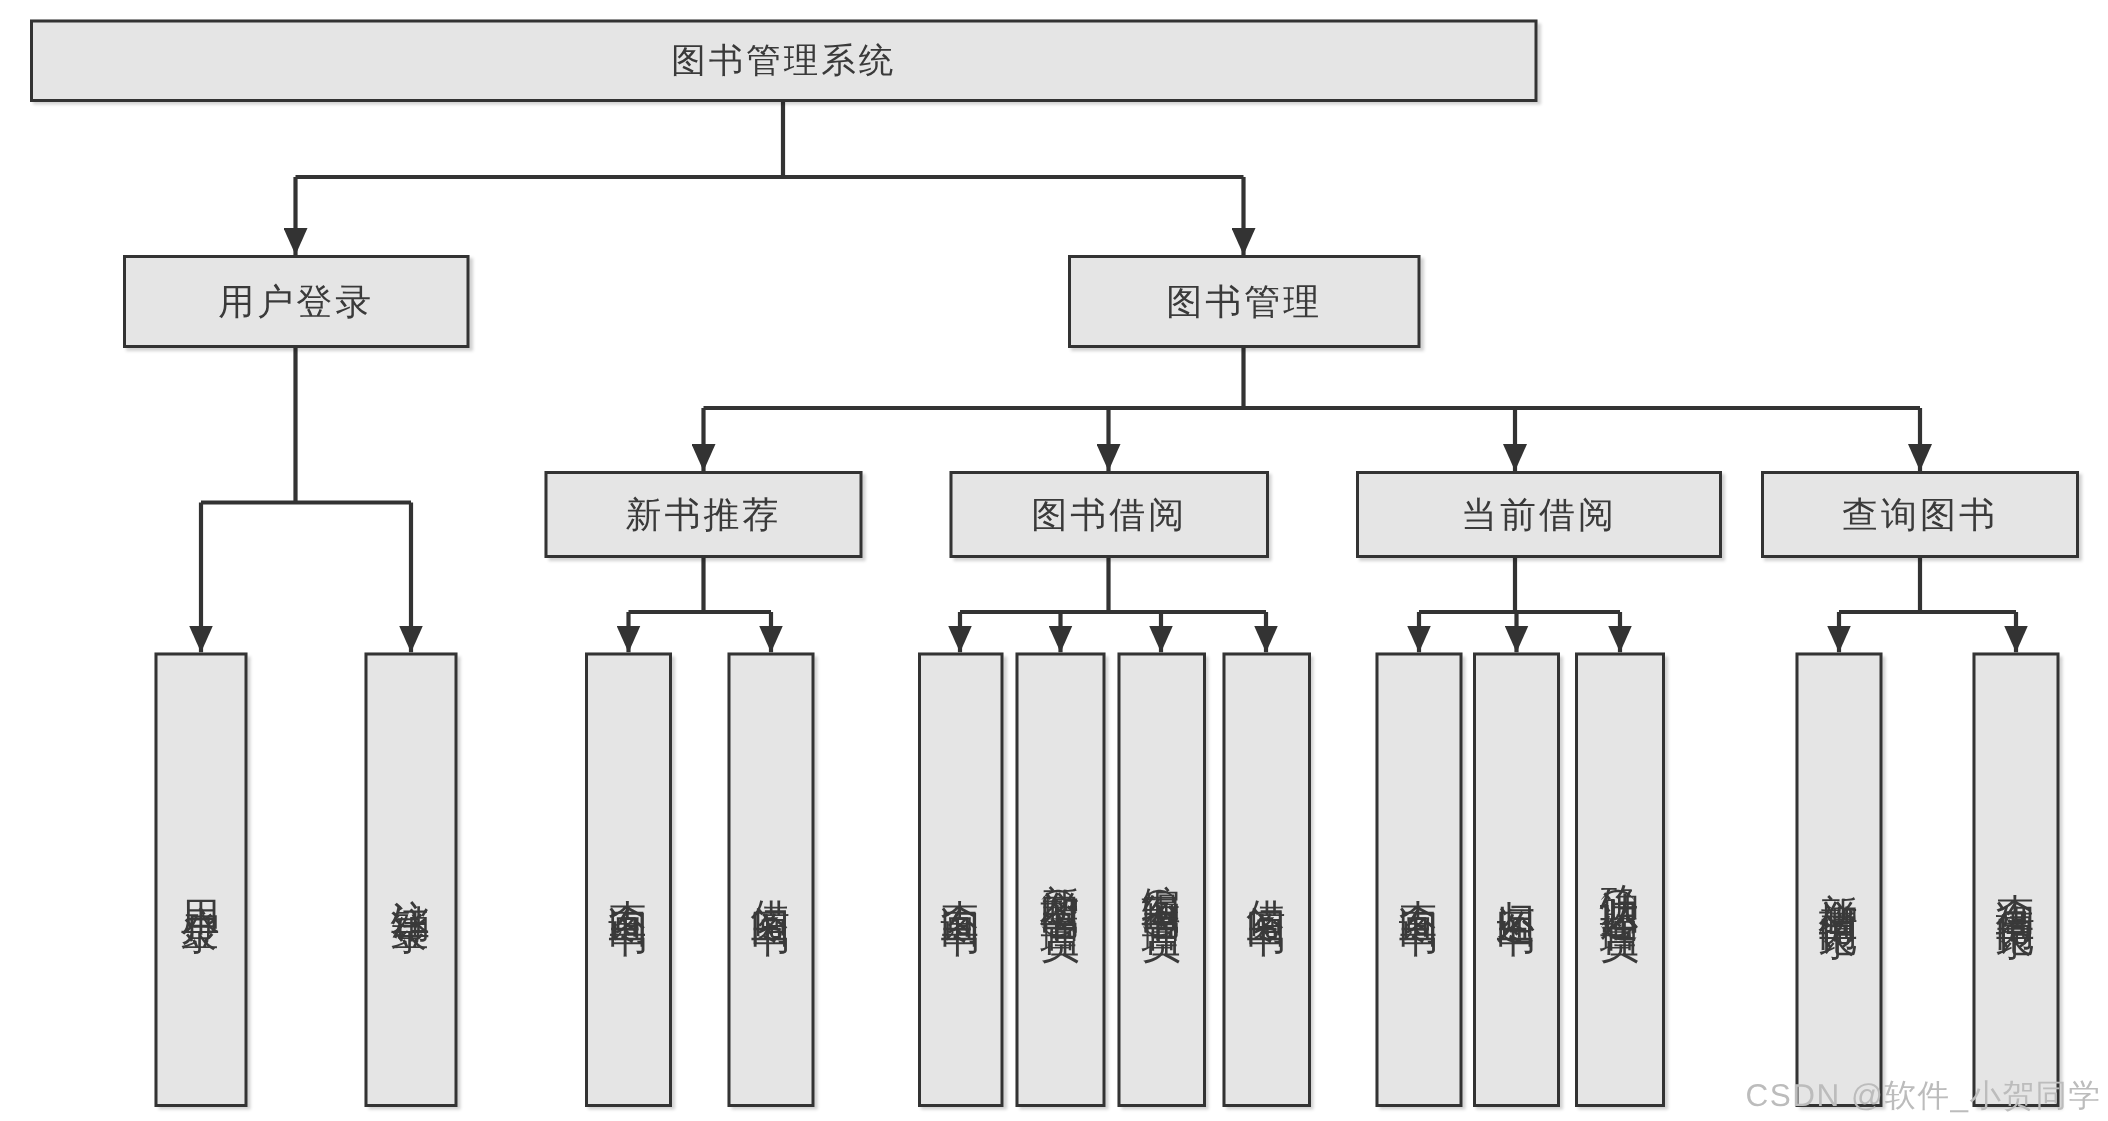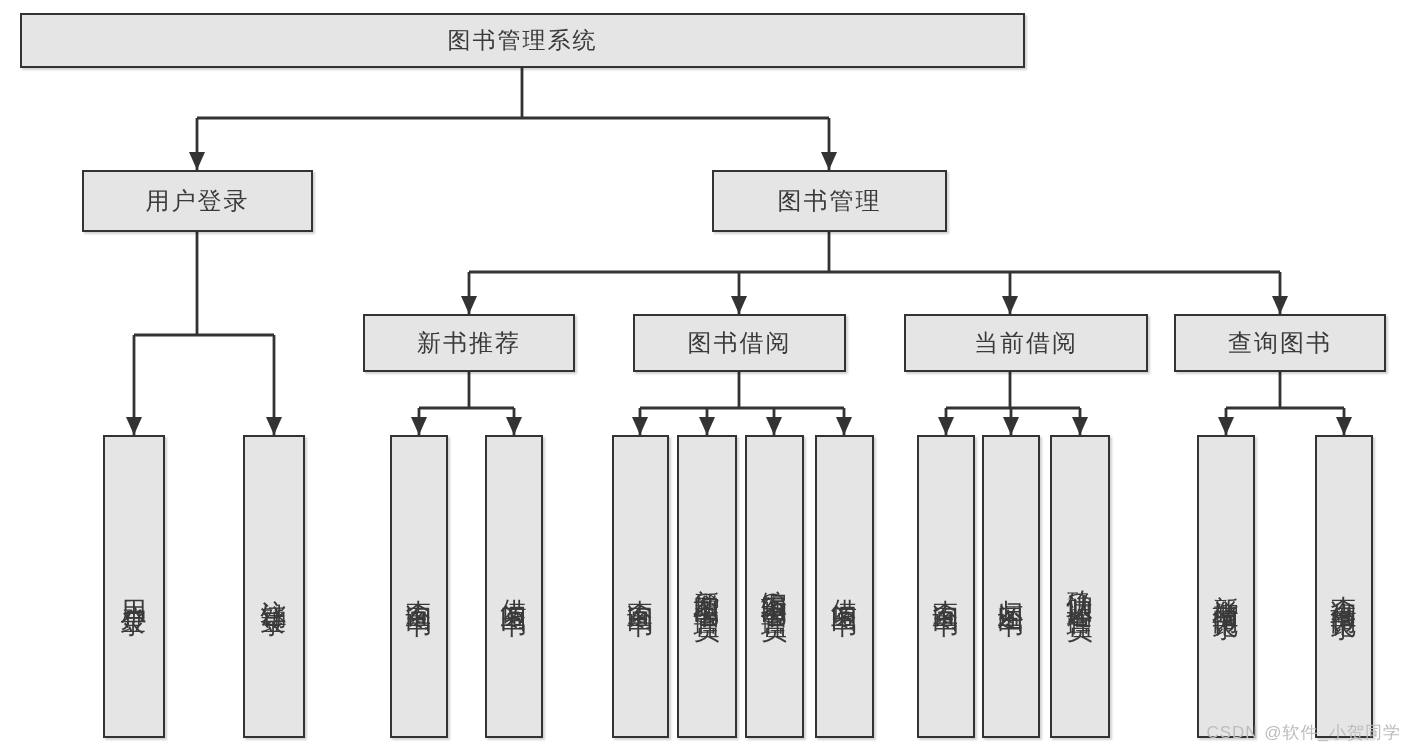--- a/index.html
+++ b/index.html
@@ -56,21 +56,21 @@
     font-size: 26px;
     letter-spacing: 4px;
     line-height: 1.0;
     white-space: nowrap;
   }
 
   .watermark {
     position: absolute;
     right: 4px;
     bottom: 3px;
-    font-size: 17px;
+    font-size: 21px;
     color: #bcbcbc;
     letter-spacing: 1px;
     z-index: 10;
     white-space: nowrap;
   }
 </style>
 </head>
 <body>
 
 <div class="canvas">

